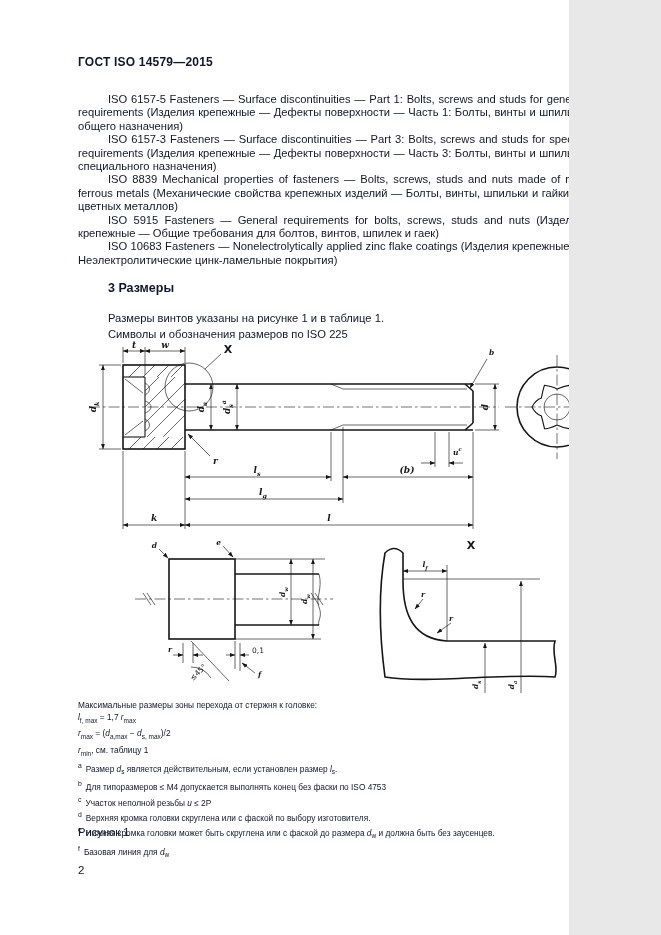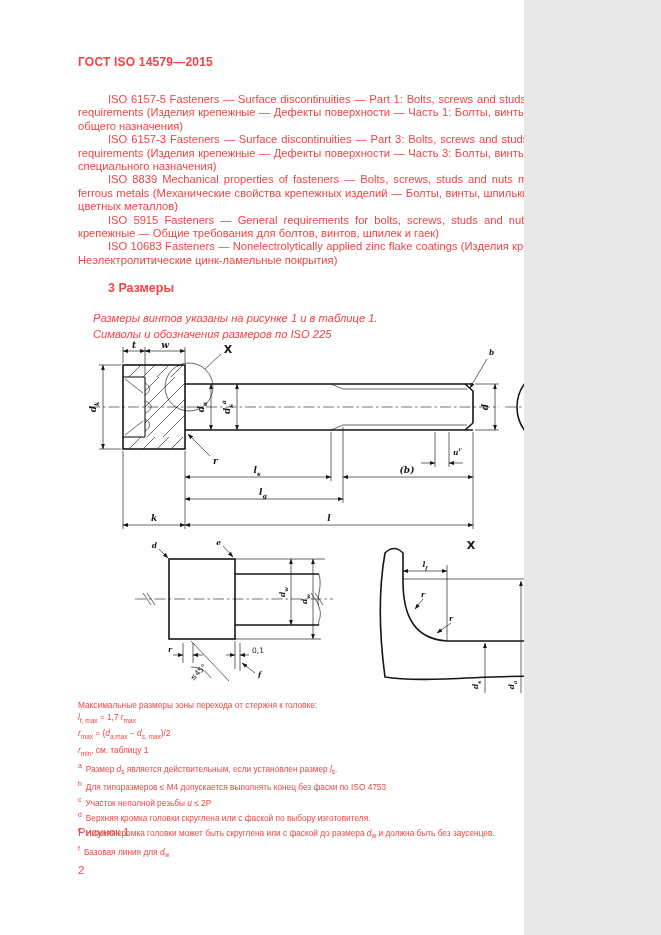--- a/index.html
+++ b/index.html
@@ -1,21 +1,21 @@
 <!DOCTYPE html>
 <html><head>
 <meta charset="utf-8">
 <style>
   html,body{margin:0;padding:0;background:#e8e8e8;}
-  .page{position:relative;width:524px;height:935px;background:#ffffff;font-family:"Liberation Sans",sans-serif;color:#ef4444;overflow:hidden;}
+  .page{position:relative;width:569px;height:935px;background:#ffffff;font-family:"Liberation Sans",sans-serif;color:#0f172a;overflow:hidden;}
   .content{position:absolute;left:78px;top:55px;width:506px;}
   .doc-header{font-size:12px;font-weight:bold;letter-spacing:.2px;margin:0 0 24px 0;}
   p.ref{font-size:11.2px;line-height:13.4px;text-align:justify;text-indent:30px;margin:0;}
   .sec-heading{font-size:12.5px;font-weight:bold;margin:14px 0 16px 30px;}
-  .intro-line{font-size:11.2px;line-height:15.5px;margin-left:15px;font-style:italic;}
+  .intro-line{font-size:11.2px;line-height:15.5px;margin-left:30px;}
   .figure-wrap{position:absolute;left:85px;top:337px;width:545px;height:365px;}
   .notes{position:absolute;left:78px;top:699px;width:530px;font-size:8.3px;line-height:12.4px;}
   .fn-line{white-space:nowrap;}
   .fn-line i{font-style:italic;}
   .fn-line sub{font-size:6.5px;}
   .fn-line sup{font-size:6.5px;}
   sup.fn-marker{font-size:6.8px;margin-right:4px;}
   .fig-caption{position:absolute;left:78px;top:826px;width:506px;text-align:left;font-size:11.2px;}
   .page-number{position:absolute;left:78px;top:864px;font-size:11.5px;}
   

